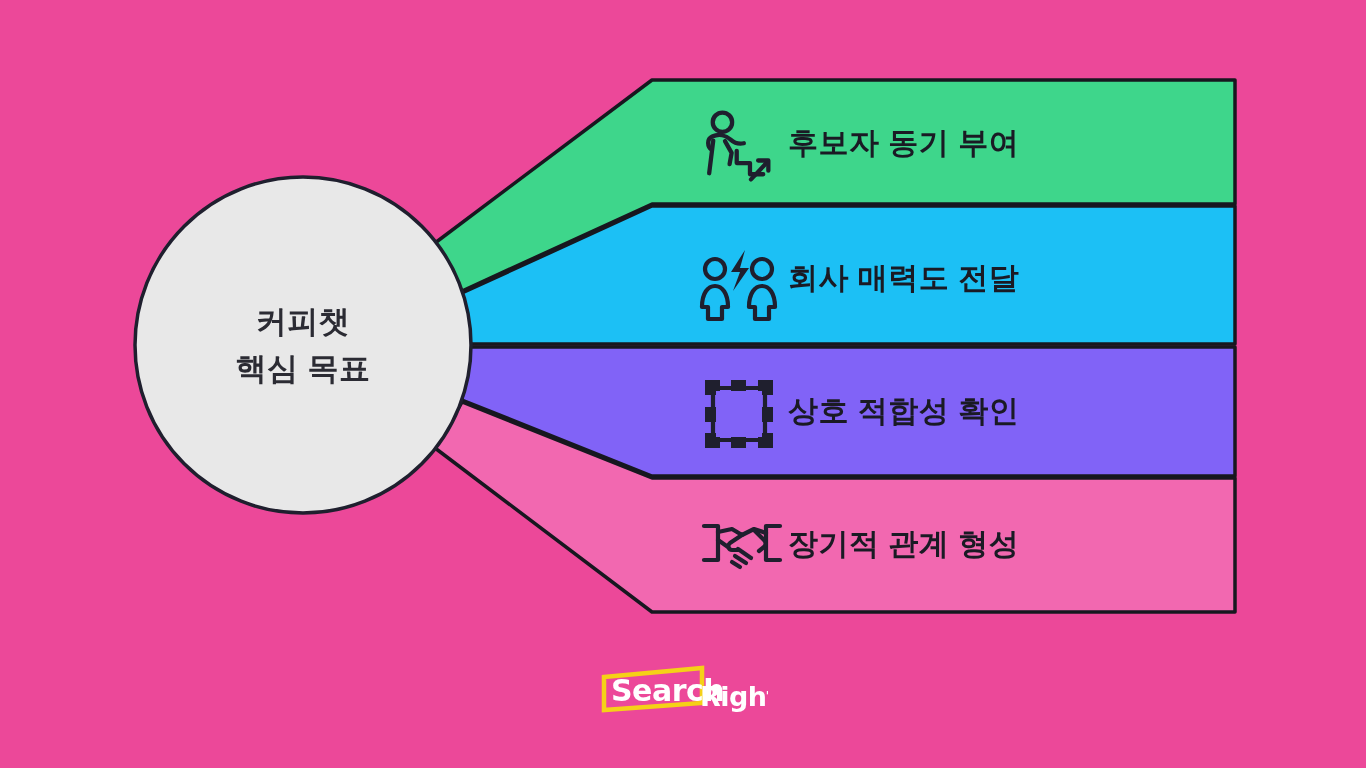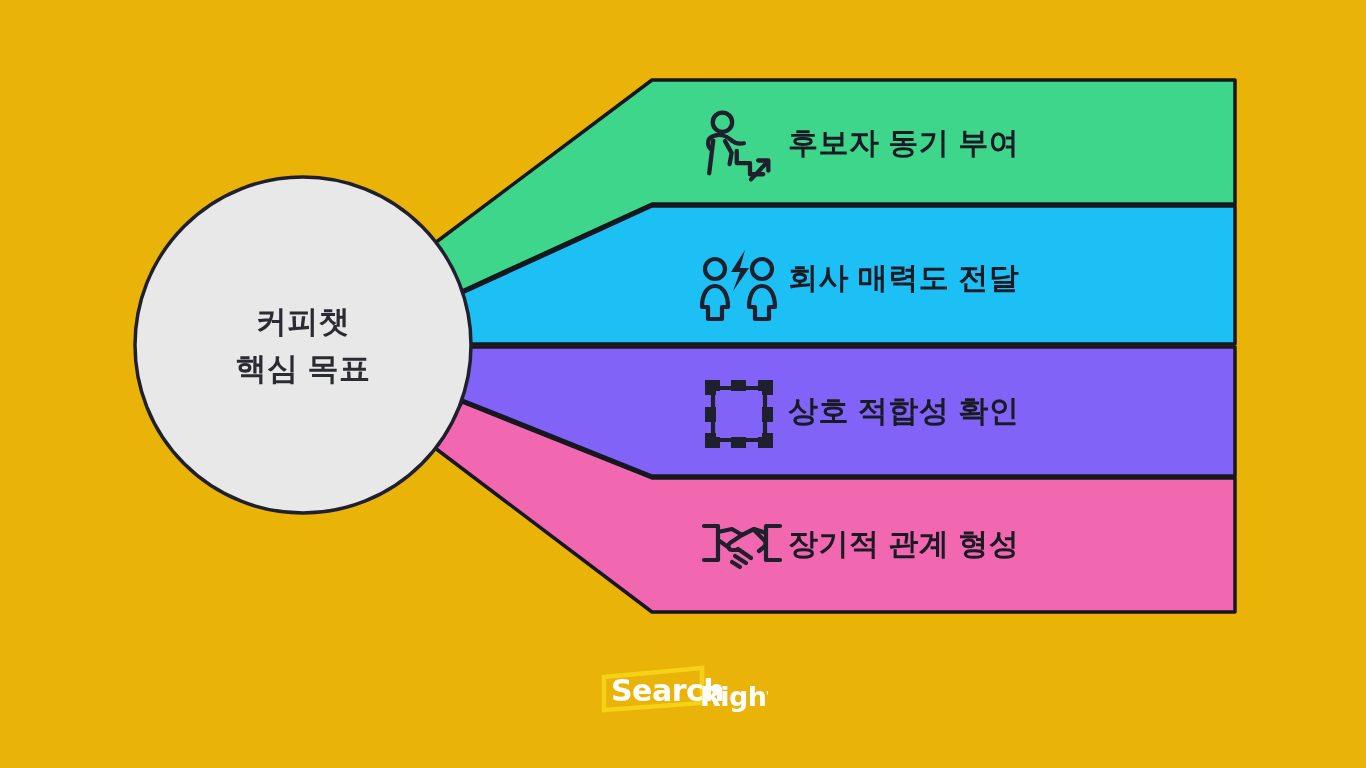--- a/index.html
+++ b/index.html
@@ -6,21 +6,21 @@
   * { margin:0; padding:0; box-sizing:border-box; }
   html, body {
     width:1366px; height:768px;
     background:#000000;
     overflow:hidden;
     font-family:"Liberation Sans","DejaVu Sans",sans-serif;
   }
   #stage {
     position:relative;
     width:1366px; height:768px;
-    background:#eab308;
+    background:#ec4899;
   }
   #diagram {
     position:absolute;
     left:0; top:0;
     width:1366px; height:768px;
     display:block;
   }
   .band-label {
     font-size:30px;
     font-weight:700;

